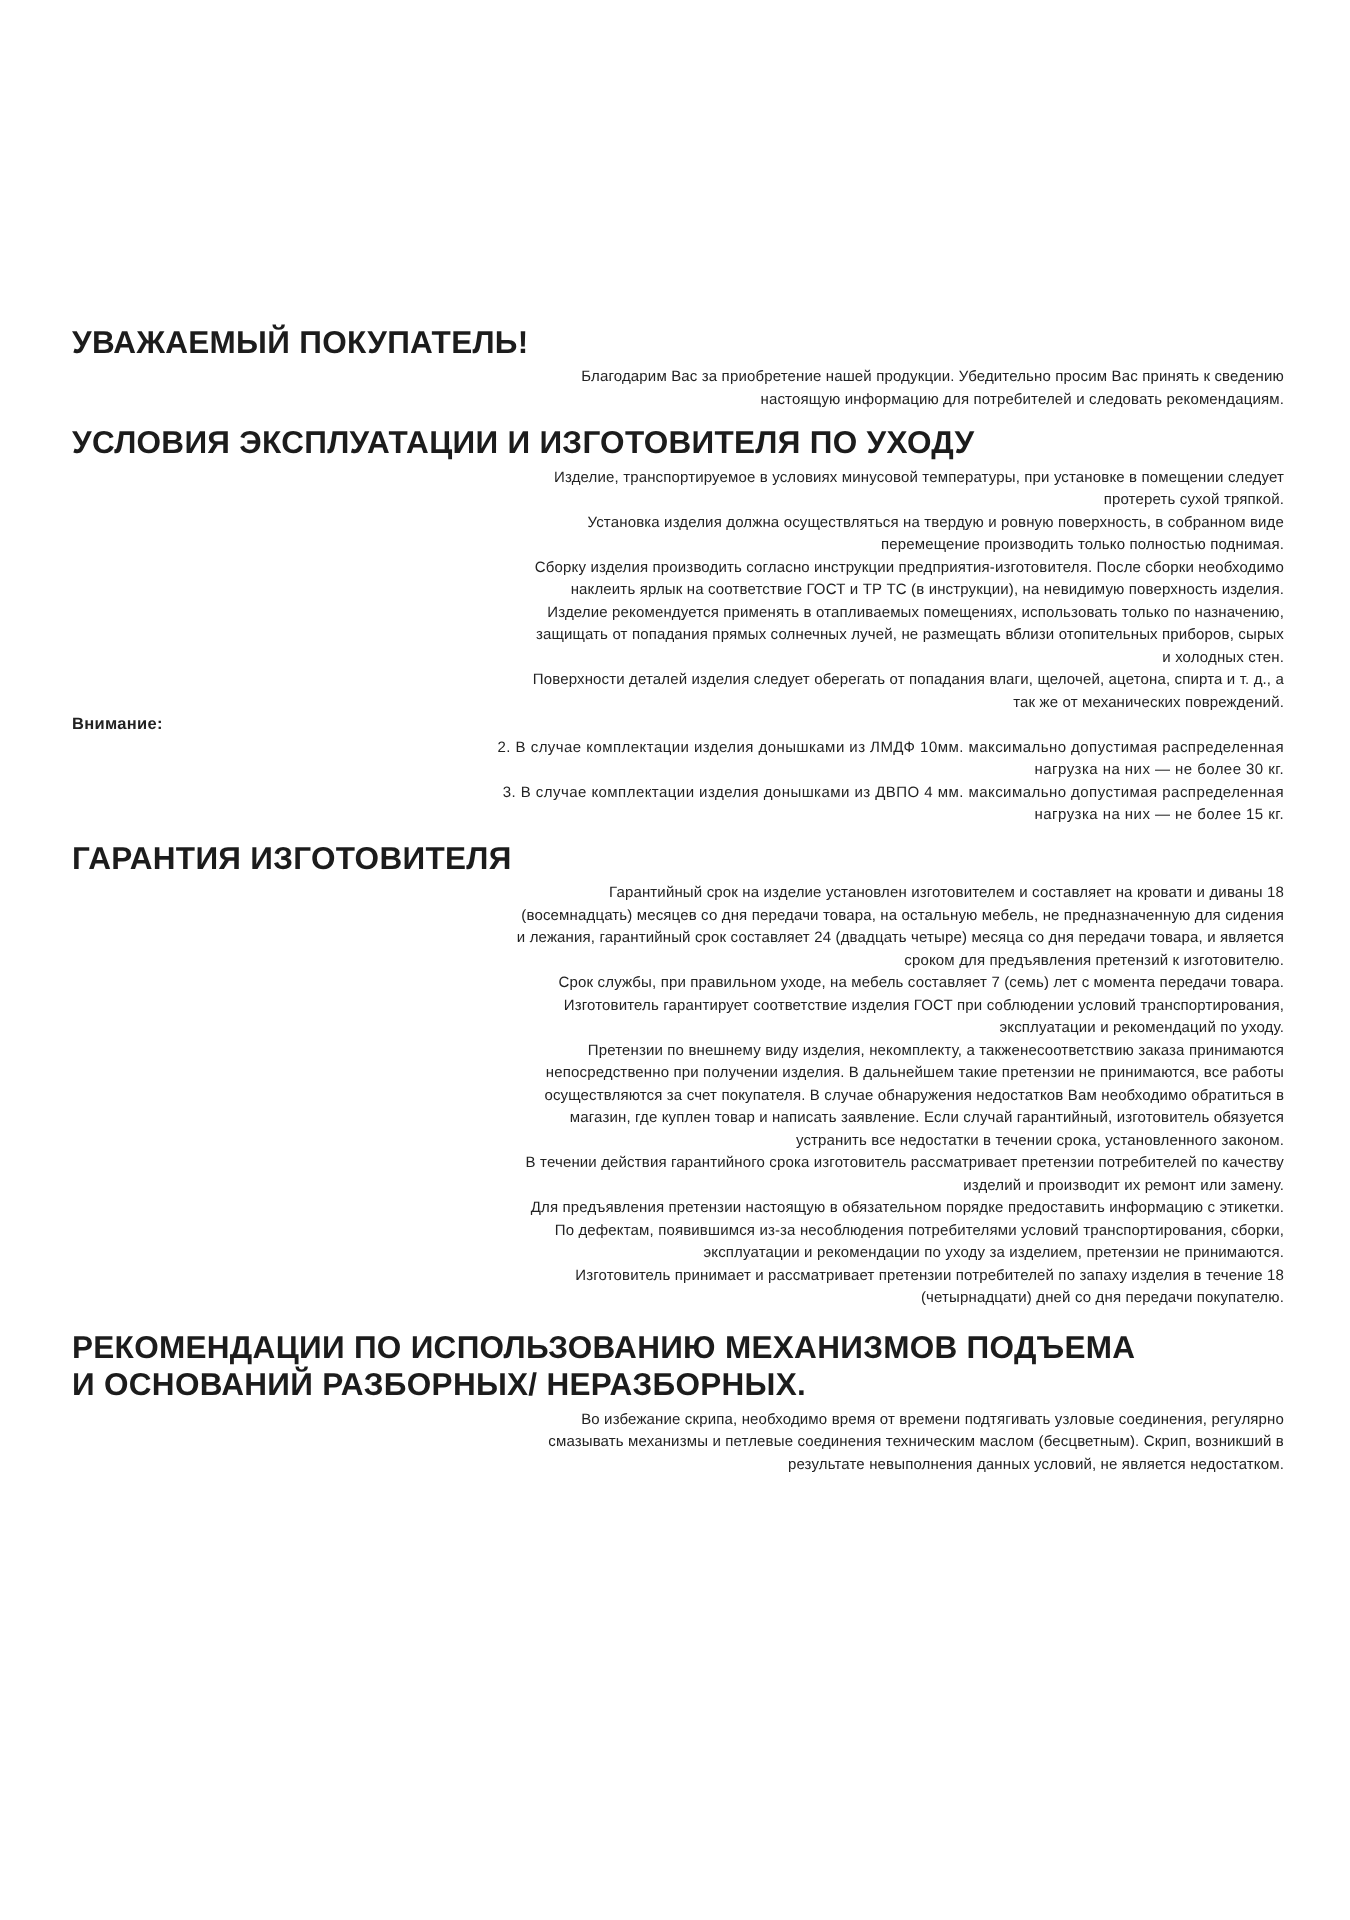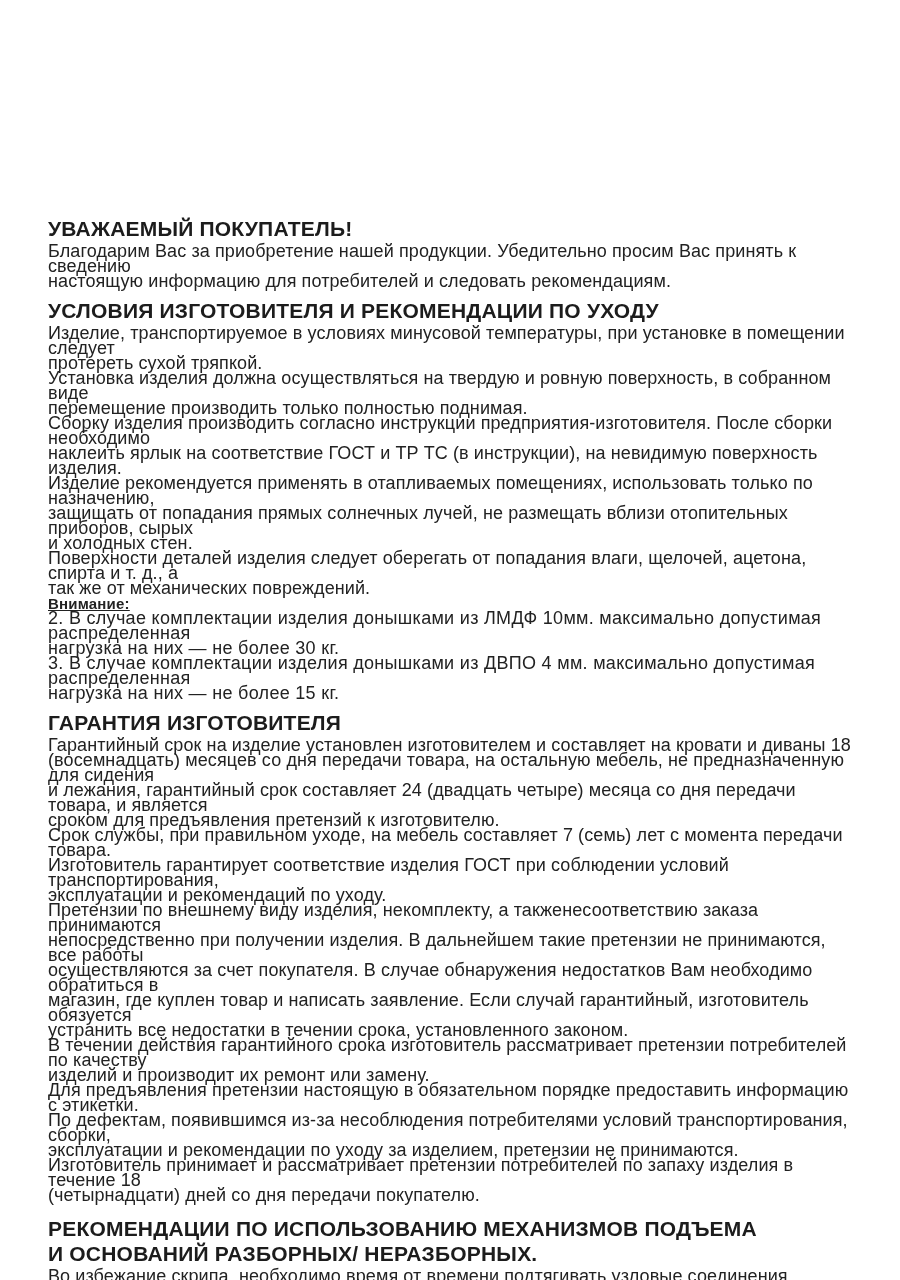--- a/index.html
+++ b/index.html
@@ -23,51 +23,51 @@
   .section-heading {
     font-size: 21px;
     line-height: 25px;
     font-weight: 700;
     letter-spacing: 0.2px;
     margin: 0 0 3px 0;
     white-space: pre-line;
     color: #1c1c1c;
   }
   .para {
-    font-size: 18px;
+    font-size: 10px;
     line-height: 15px;
     letter-spacing: 0.1px;
     margin: 0;
     white-space: pre-line;
+    text-align: right;
   }
   .attention-label {
-    font-size: 15px;
+    font-size: 11px;
     line-height: 15px;
     font-weight: 700;
-    text-decoration: underline;
     margin: 0;
     letter-spacing: 0.2px;
   }
   .attention-item {
     letter-spacing: 0.3px;
   }
 </style>
 </head>
 <body>
 
 <main class="page">
 
   <section class="doc-section">
     <h1 class="section-heading">УВАЖАЕМЫЙ ПОКУПАТЕЛЬ!</h1>
     <p class="para">Благодарим Вас за приобретение нашей продукции. Убедительно просим Вас принять к сведению
 настоящую информацию для потребителей и следовать рекомендациям.</p>
   </section>
 
   <section class="doc-section">
-    <h1 class="section-heading">УСЛОВИЯ ИЗГОТОВИТЕЛЯ И РЕКОМЕНДАЦИИ ПО УХОДУ</h1>
+    <h1 class="section-heading">УСЛОВИЯ ЭКСПЛУАТАЦИИ И ИЗГОТОВИТЕЛЯ ПО УХОДУ</h1>
     <p class="para">Изделие, транспортируемое в условиях минусовой температуры, при установке в помещении следует
 протереть сухой тряпкой.</p>
     <p class="para">Установка изделия должна осуществляться на твердую и ровную поверхность, в собранном виде
 перемещение производить только полностью поднимая.</p>
     <p class="para">Сборку изделия производить согласно инструкции предприятия-изготовителя. После сборки необходимо
 наклеить ярлык на соответствие ГОСТ и ТР ТС (в инструкции), на невидимую поверхность изделия.</p>
     <p class="para">Изделие рекомендуется  применять в отапливаемых помещениях, использовать только по назначению,
 защищать от попадания прямых солнечных лучей, не размещать вблизи отопительных приборов, сырых
 и холодных стен.</p>
     <p class="para">Поверхности деталей изделия следует оберегать от попадания влаги, щелочей, ацетона, спирта и т. д., а

